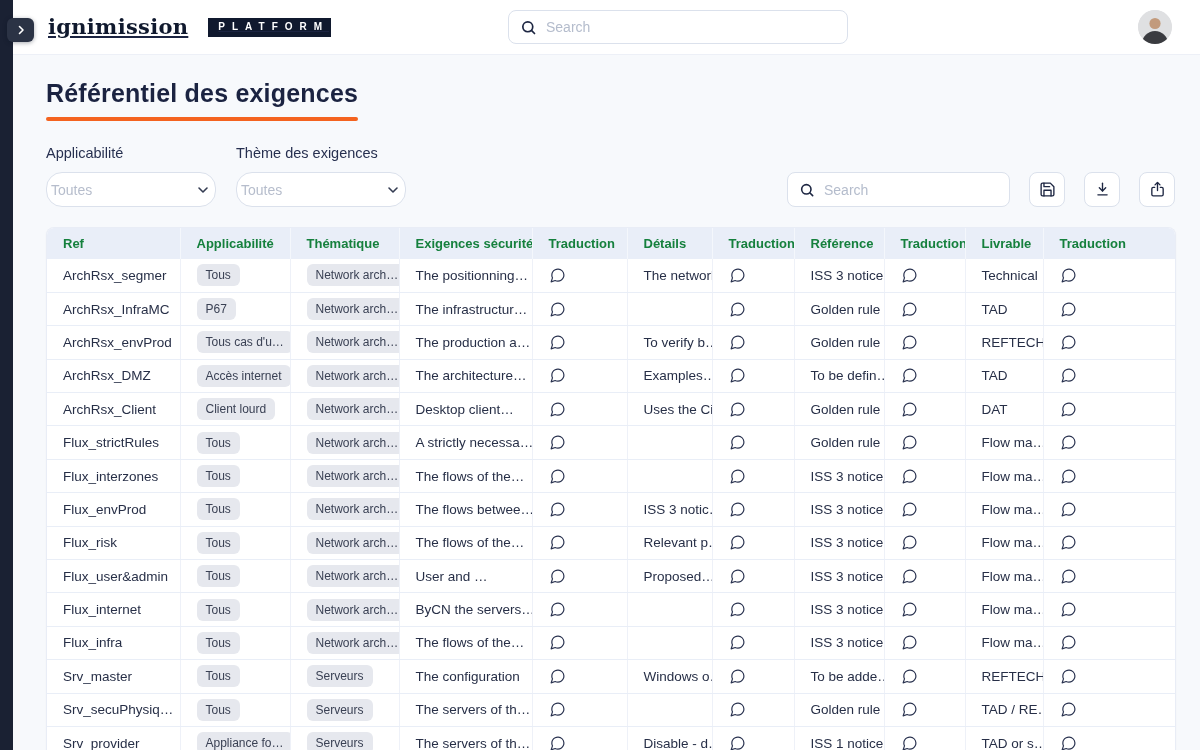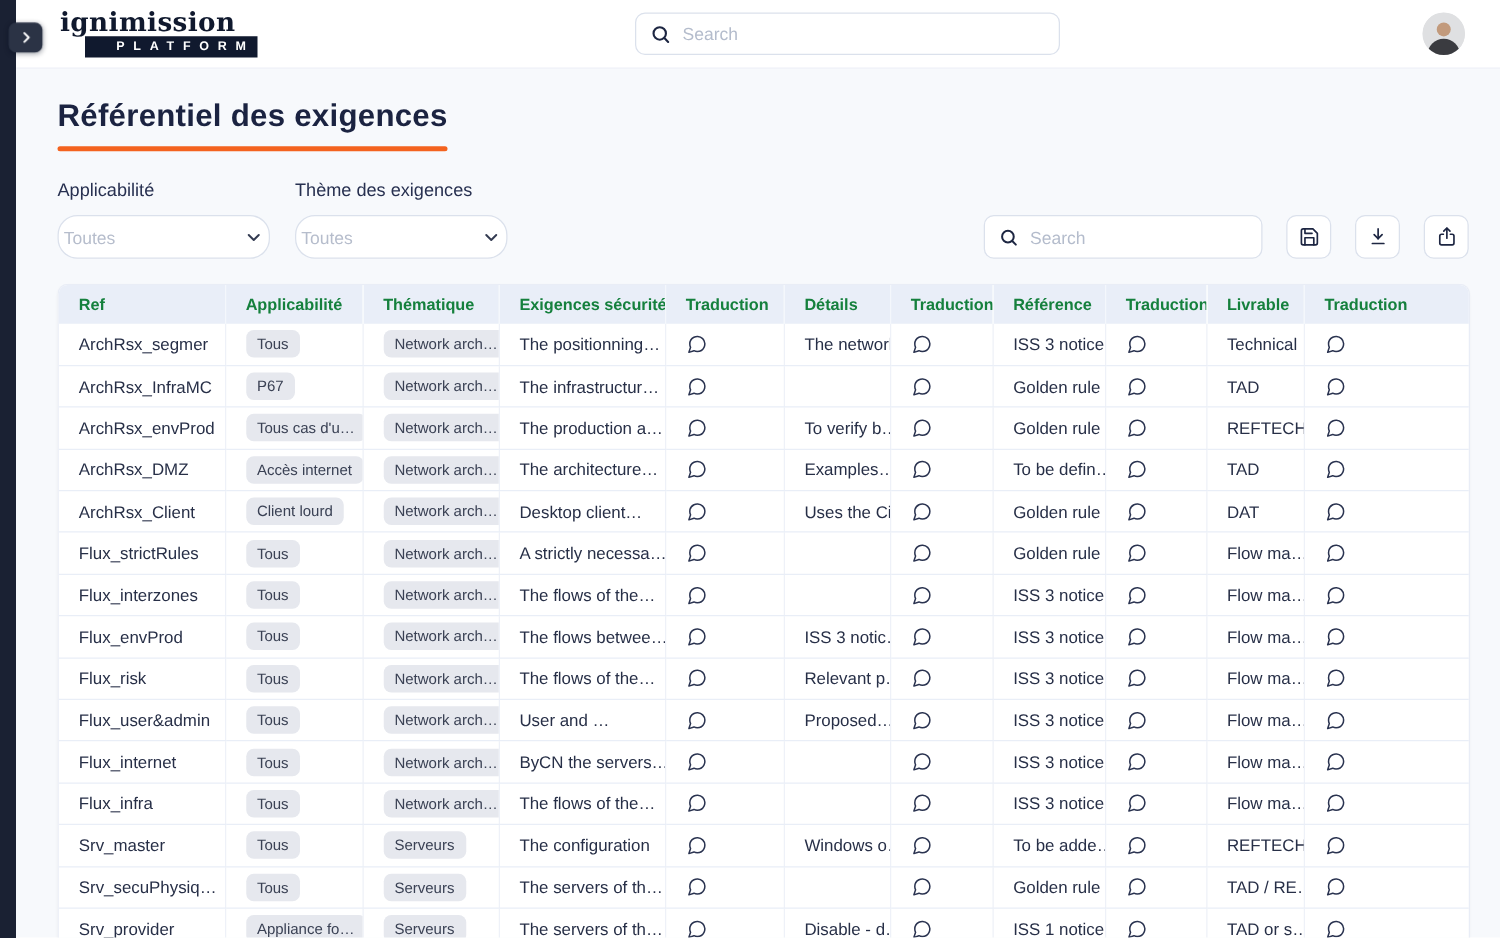--- a/index.html
+++ b/index.html
@@ -9,24 +9,24 @@
   
   .side-strip { position:fixed; left:0; top:0; width:13px; height:750px; background:#1a2133; z-index:5; }
   .sidebar-toggle { position:fixed; left:7px; top:18px; width:27px; height:24px; background:#2b3345;
     border:none; border-radius:6px; display:flex; align-items:center; justify-content:center;
     box-shadow:0 1px 4px rgba(10,16,35,.35); cursor:pointer; z-index:10; }
   .sidebar-toggle svg { stroke:#fff; }
 
   
   .topbar { position:relative; margin-left:13px; height:55px; background:#ffffff;
     border-bottom:1px solid #edf0f7; display:flex; align-items:center; }
-  .logo { margin-left:35px; display:flex; flex-direction:column; cursor:pointer; }
+  .logo { margin-left:35px; display:flex; cursor:pointer;text-decoration:underline; }
   .logo-text { font-family:"DejaVu Serif", serif; font-weight:700; font-size:21px; color:#10192e; line-height:20px; letter-spacing:.3px; }
   .logo-badge { display:inline-block; background:#10192e; color:#ffffff; font-size:10px; font-weight:700;
-    letter-spacing:7px; padding:3px 2px 3px 25px; margin-left:20px; margin-top:1px; }
+    letter-spacing:7px; padding:3px 2px 3px 10px; margin-left:20px; margin-top:1px; }
   .global-search { position:absolute; left:495px; top:10px; width:340px; height:34px;
     border:1px solid #dbe1ec; border-radius:8px; background:#fff; display:flex; align-items:center; padding:0 11px; }
   .global-search svg, .toolbar-search svg { stroke:#1d2642; flex:none; }
   .global-search input, .toolbar-search input { border:none; outline:none; width:100%; margin-left:9px;
     font-size:14px; font-family:"Liberation Sans",sans-serif; color:#ec4899; background:transparent; }
   .global-search input::placeholder, .toolbar-search input::placeholder { color:#b4bccc; }
   .avatar { position:absolute; right:28px; top:10px; width:34px; height:34px; border-radius:50%;
     overflow:hidden; background:#dfe0e2; border:none; cursor:pointer; padding:0; }
 
   

